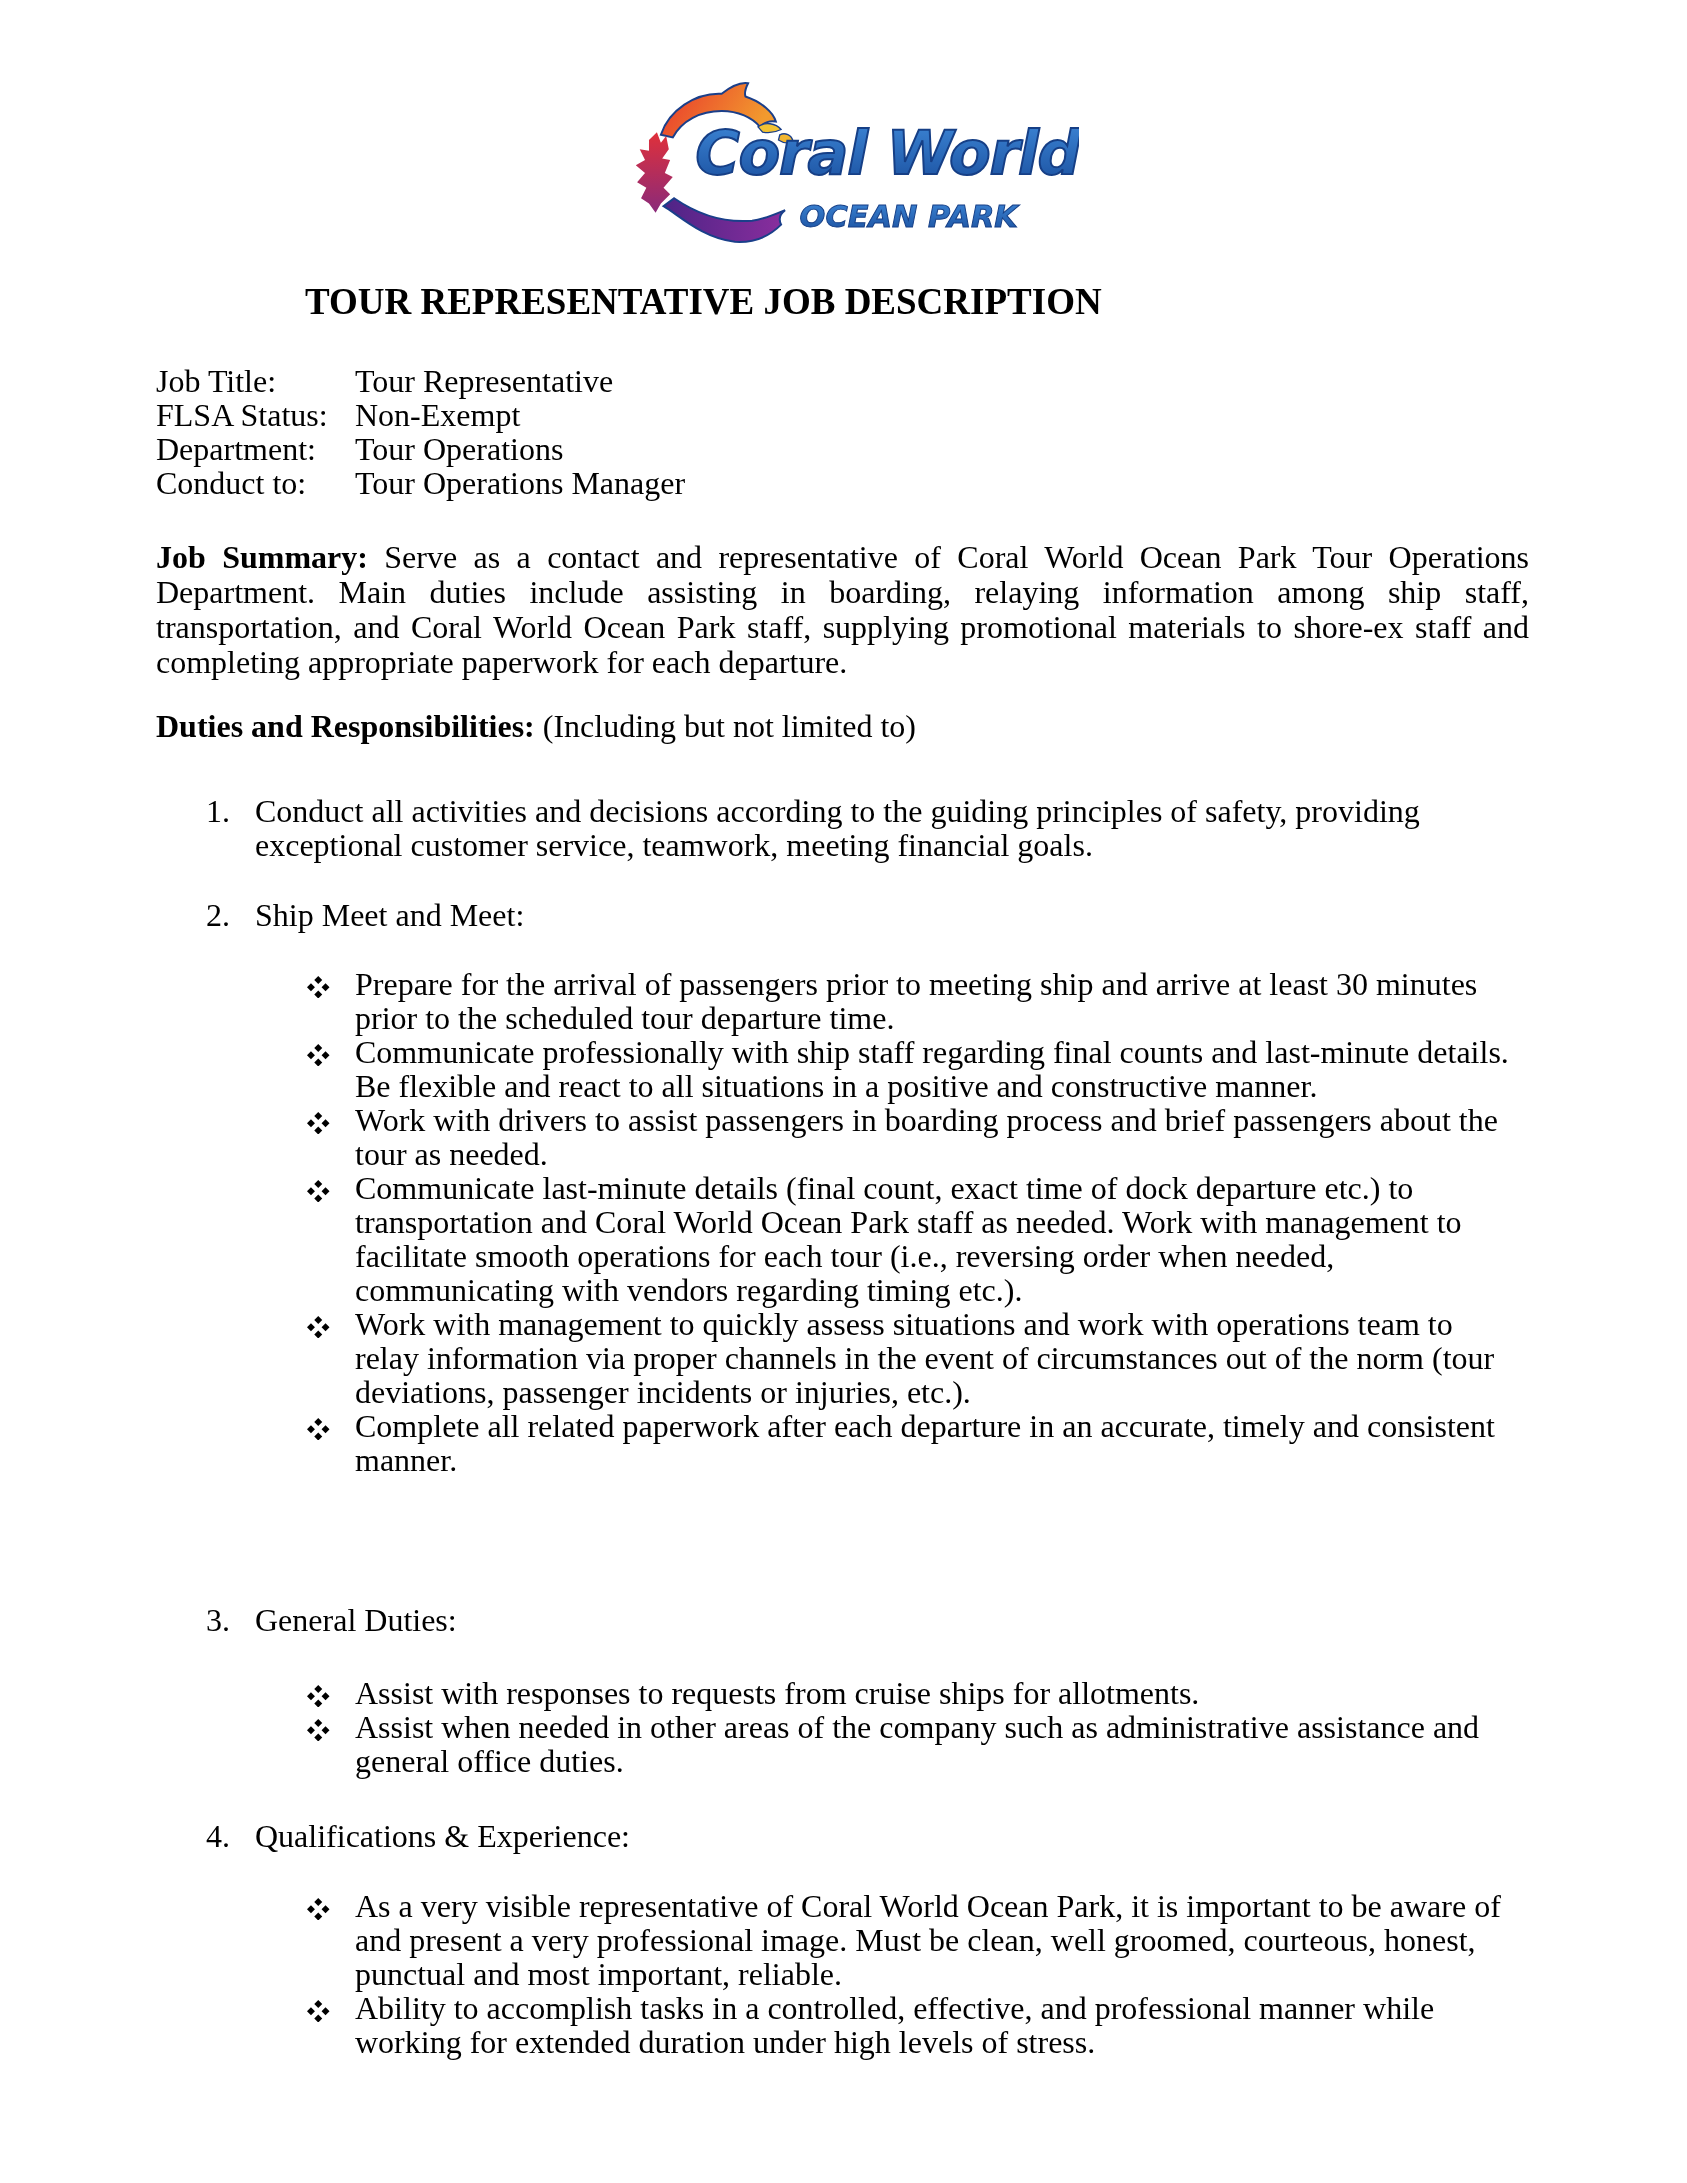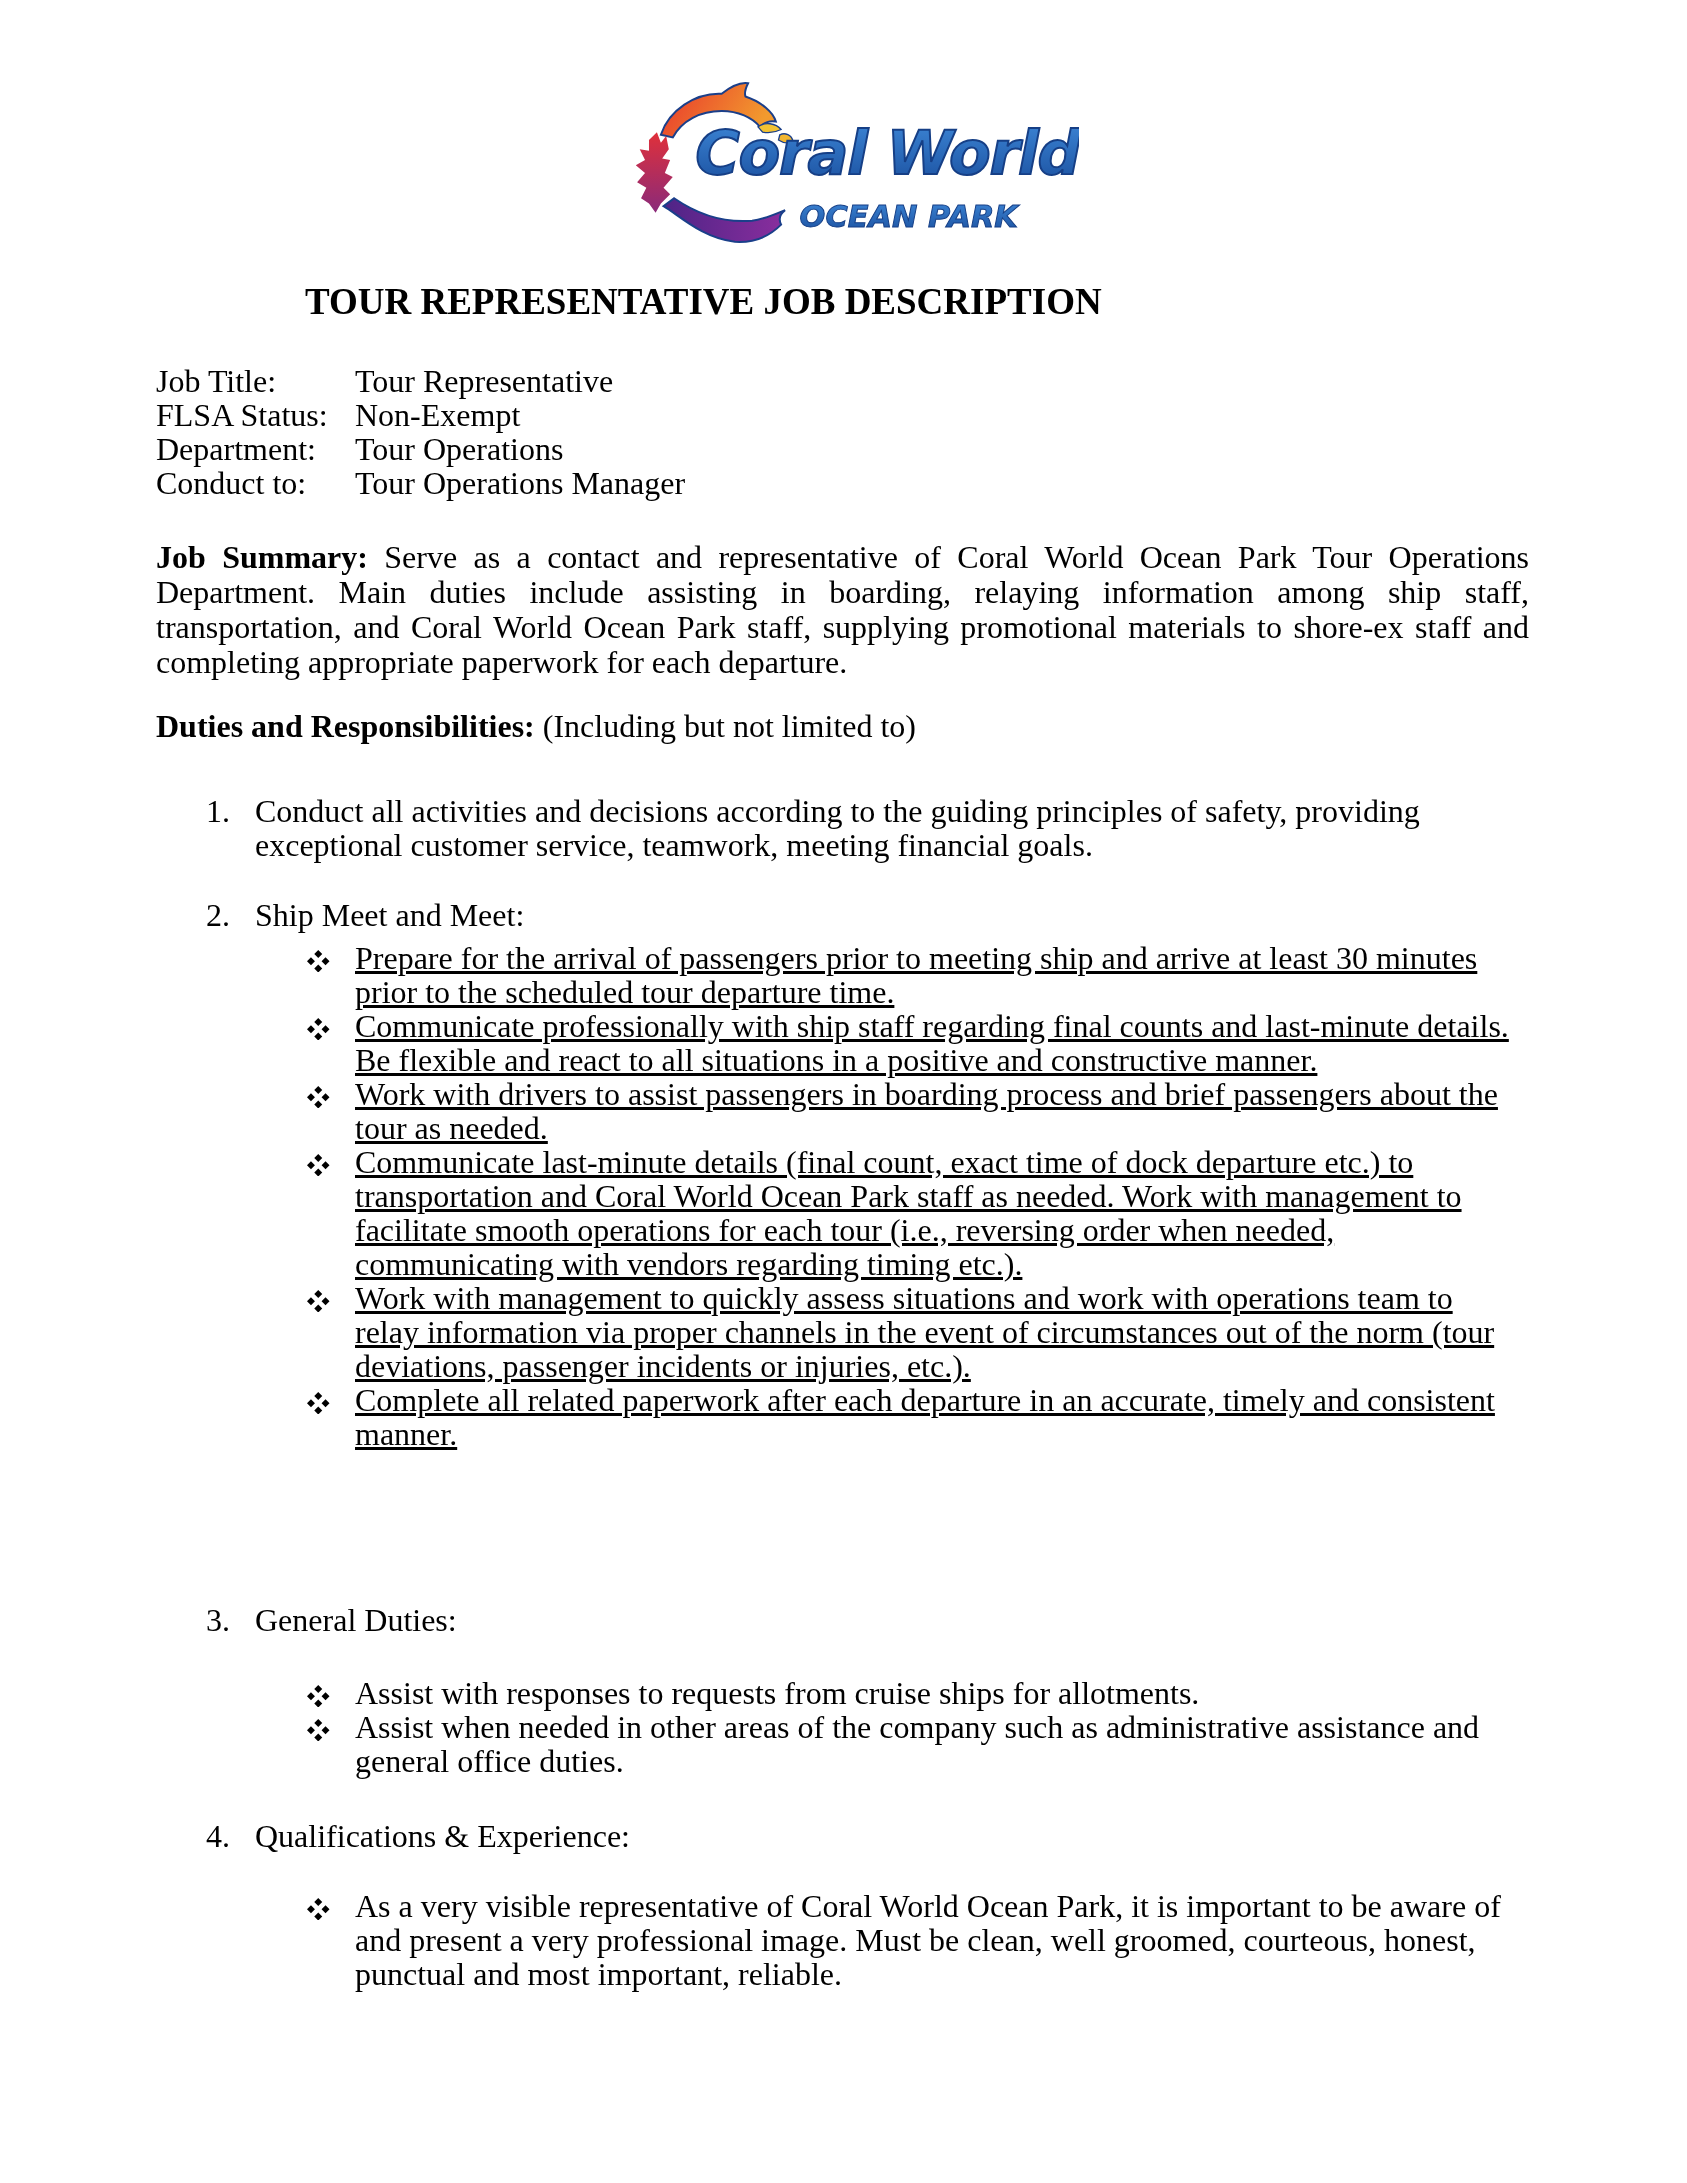--- a/index.html
+++ b/index.html
@@ -121,21 +121,21 @@
 
   <div class="num-item txt" style="top:794px; width:1297px;">
     <span class="num">1.</span>
     <div class="body">Conduct all activities and decisions according to the guiding principles of safety, providing exceptional customer service, teamwork, meeting financial goals.</div>
   </div>
 
   <div class="num-item txt" style="top:898px;">
     <span class="num">2.</span>
     <div class="body">Ship Meet and Meet:</div>
   </div>
-  <div class="bullets txt" style="top:941px; width:1211px;text-decoration:underline;">
+  <div class="bullets txt" style="top:967px; width:1211px;">
     <div class="bullet">
       <span class="glyph">
           <svg viewBox="0 0 34 34">
             <path d="M17,0 L23,6 L17,12 L11,6 Z M6,11 L12,17 L6,23 L0,17 Z M28,11 L34,17 L28,23 L22,17 Z M17,22 L23,28 L17,34 L11,28 Z" fill="#000"></path>
           </svg>
         </span>
       <span>Prepare for the arrival of passengers prior to meeting ship and arrive at least 30 minutes prior to the scheduled tour departure time.</span>
     </div>
     <div class="bullet">
       <span class="glyph">
@@ -208,16 +208,24 @@
   </div>
   <div class="bullets txt" style="top:1889px;">
     <div class="bullet">
       <span class="glyph">
           <svg viewBox="0 0 34 34">
             <path d="M17,0 L23,6 L17,12 L11,6 Z M6,11 L12,17 L6,23 L0,17 Z M28,11 L34,17 L28,23 L22,17 Z M17,22 L23,28 L17,34 L11,28 Z" fill="#000"></path>
           </svg>
         </span>
       <span>As a very visible representative of Coral World Ocean Park, it is important to be aware of and present a very professional image.  Must be clean, well groomed, courteous, honest, punctual and most important, reliable.</span>
     </div>
+    <div class="bullet">
+      <span class="glyph">
+          <svg viewBox="0 0 34 34">
+            <path d="M17,0 L23,6 L17,12 L11,6 Z M6,11 L12,17 L6,23 L0,17 Z M28,11 L34,17 L28,23 L22,17 Z M17,22 L23,28 L17,34 L11,28 Z" fill="#000"></path>
+          </svg>
+        </span>
+      <span>Ability to accomplish tasks in a controlled, effective, and professional manner while working for extended duration under high levels of stress.</span>
+    </div>
   </div>
 
 </div>
 
 
 </body></html>

